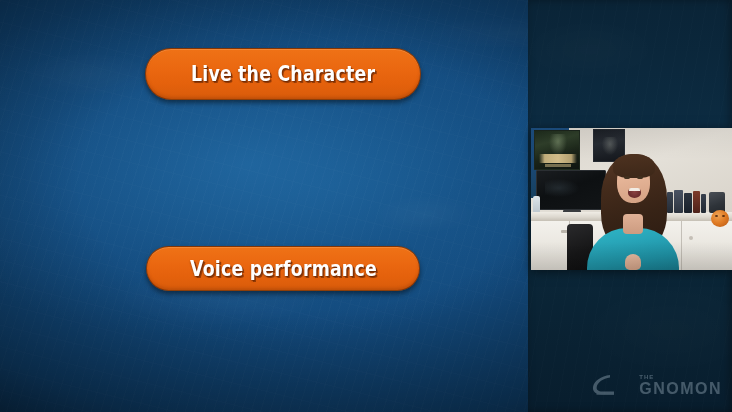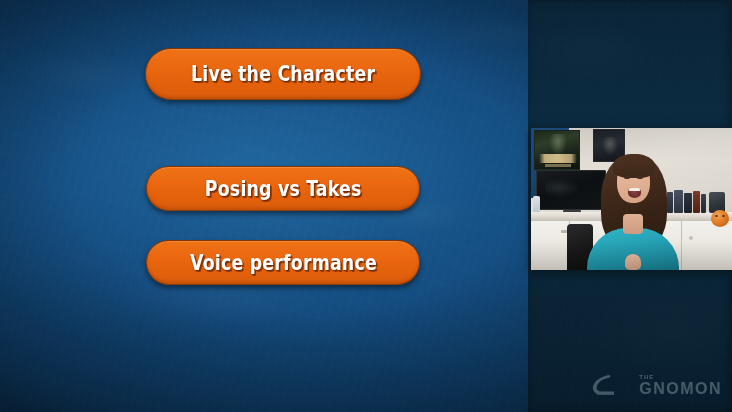--- a/index.html
+++ b/index.html
@@ -314,25 +314,22 @@
   <div id="bg-texture"></div>
   <div id="bg-vignette"></div>
 
   <div id="pill-list">
 
     <div class="pill" style="left:145px; top:36px; width:276px; height:52px;margin-top:12px;">
       <span class="pill-label">Live the Character</span>
     </div>
 
 
-    <div class="pill" style="left:146px; top:166px; width:274px; height:45px;">
-      <span class="pill-label">Posing vs Takes</span>
-    </div>
-
-    <div class="pill" style="left:146px; top:240px; width:274px; height:45px;">
+
+    <div class="pill" style="left:146px; top:246px; width:274px; height:45px;">
       <span class="pill-label">Voice performance</span>
     </div>
 
 
   </div>
 
   <div id="right-band">
     <div id="band-texture"></div>
   </div>
 

